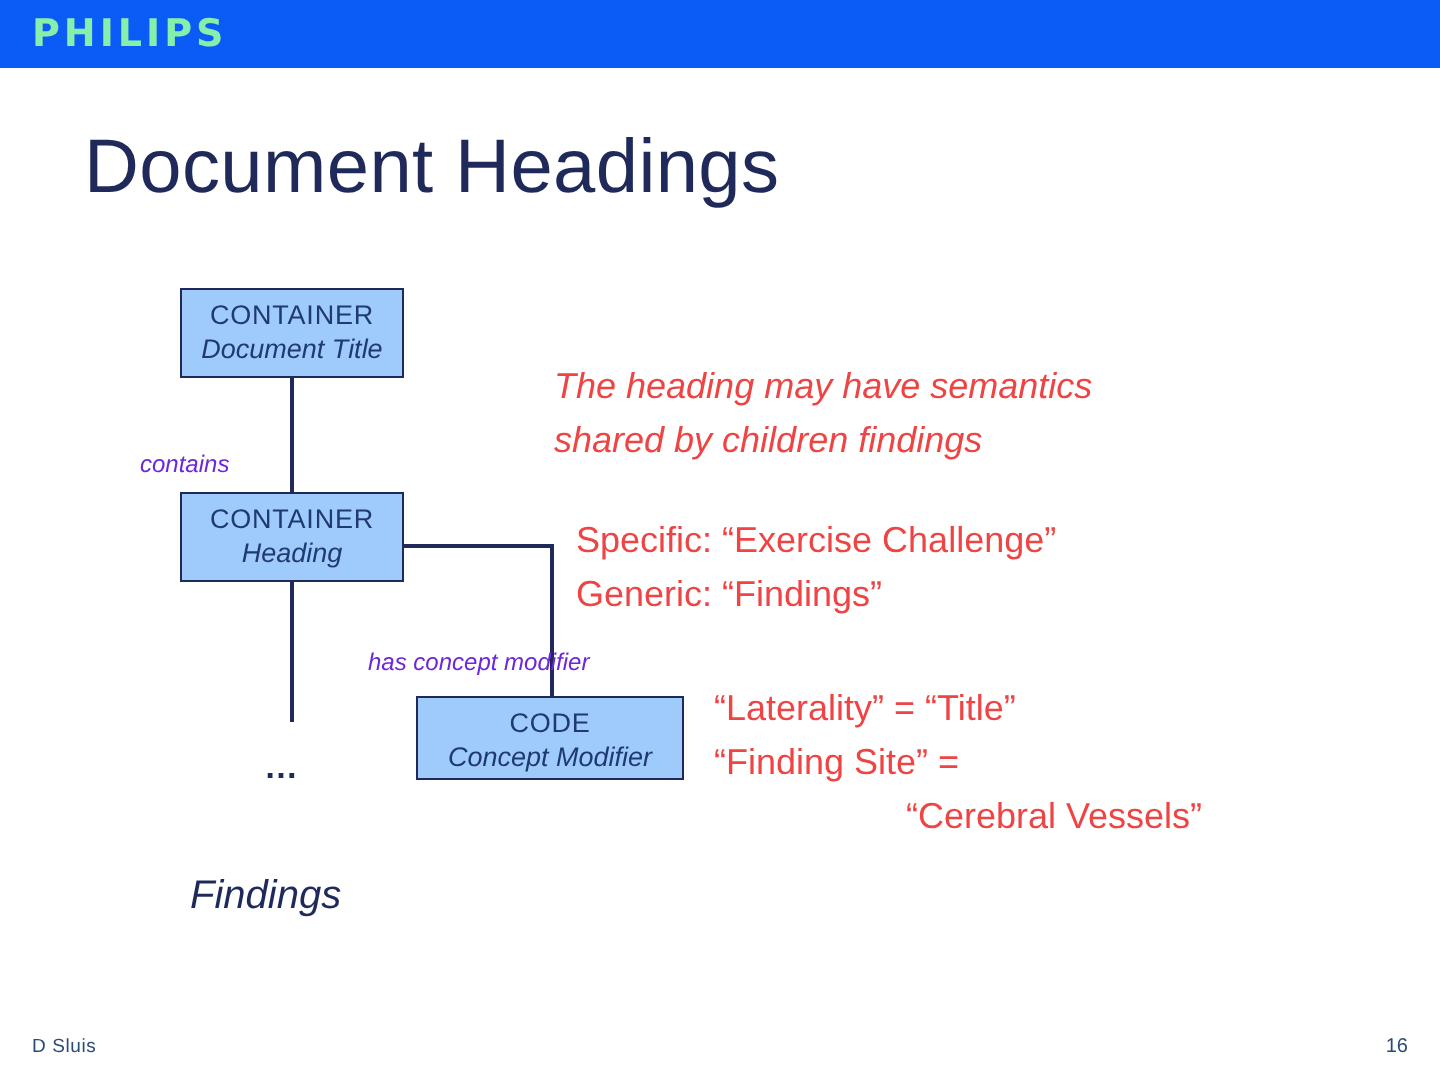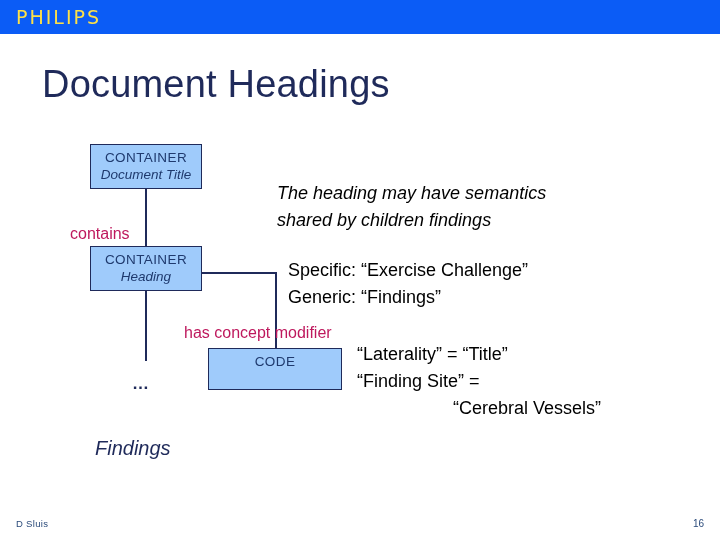--- a/index.html
+++ b/index.html
@@ -24,23 +24,23 @@
     width: 720px;
     height: 34px;
     background: #0b5cf6;
   }
   .brand-wordmark {
     position: absolute;
     left: 16px;
     top: 7px;
     font-family: "DejaVu Sans", sans-serif;
     font-size: 19px;
-    font-weight: normal;
+    font-weight: bold;
     letter-spacing: 2.0px;
-    color: #fde047;
+    color: #86efac;
     line-height: 20px;
     white-space: nowrap;
   }
 
   
   .slide-title {
     position: absolute;
     left: 42px;
     top: 63px;
     font-size: 38px;
@@ -95,22 +95,23 @@
   #edge-contains      { left: 145px; top: 189px;  height: 57px;  }
   
   #edge-children      { left: 145px; top: 291px;  height: 70px;  }
   
   #edge-modifier-h    { left: 202px; top: 272px;  width: 74px;   }
   
   #edge-modifier-v    { left: 275px; top: 272px;  height: 76px;  }
 
   .edge-label {
     position: absolute;
-    font-size: 16px;
-    color: #be185d;
+    font-size: 12px;
+    font-style: italic;
+    color: #6d28d9;
     white-space: nowrap;
     background: transparent;
   }
   #label-contains       { left: 70px;  top: 225px; }
   #label-has-modifier   { left: 184px; top: 324px; }
 
   .ellipsis-mark {
     position: absolute;
     left: 132px;
     top: 375px;
@@ -128,21 +129,21 @@
     font-size: 20px;
     font-style: italic;
     color: #1f2a5a;
     white-space: nowrap;
     margin-top: 12px;
   }
 
   
   .annot {
     position: absolute;
-    color: #000000;
+    color: #ef4444;
     white-space: nowrap;
   }
   #annot-semantics {
     left: 277px;
     top: 180px;
     font-size: 18px;
     font-style: italic;
     line-height: 27px;
   }
   #annot-specificity {
@@ -204,20 +205,21 @@
 
   <div class="node-box" id="box-heading">
     <div class="node-type">CONTAINER</div>
     <div class="node-name">Heading</div>
   </div>
 
   <div class="edge-label" id="label-has-modifier">has concept modifier</div>
 
   <div class="node-box" id="box-concept-mod">
     <div class="node-type">CODE</div>
+    <div class="node-name">Concept Modifier</div>
   </div>
 
   <div class="ellipsis-mark">…</div>
 
   <div class="findings-label">Findings</div>
 </div>
 
 <div class="annot" id="annot-semantics">
   <span>The heading may have semantics</span><br>
   <span>shared by children findings</span>

